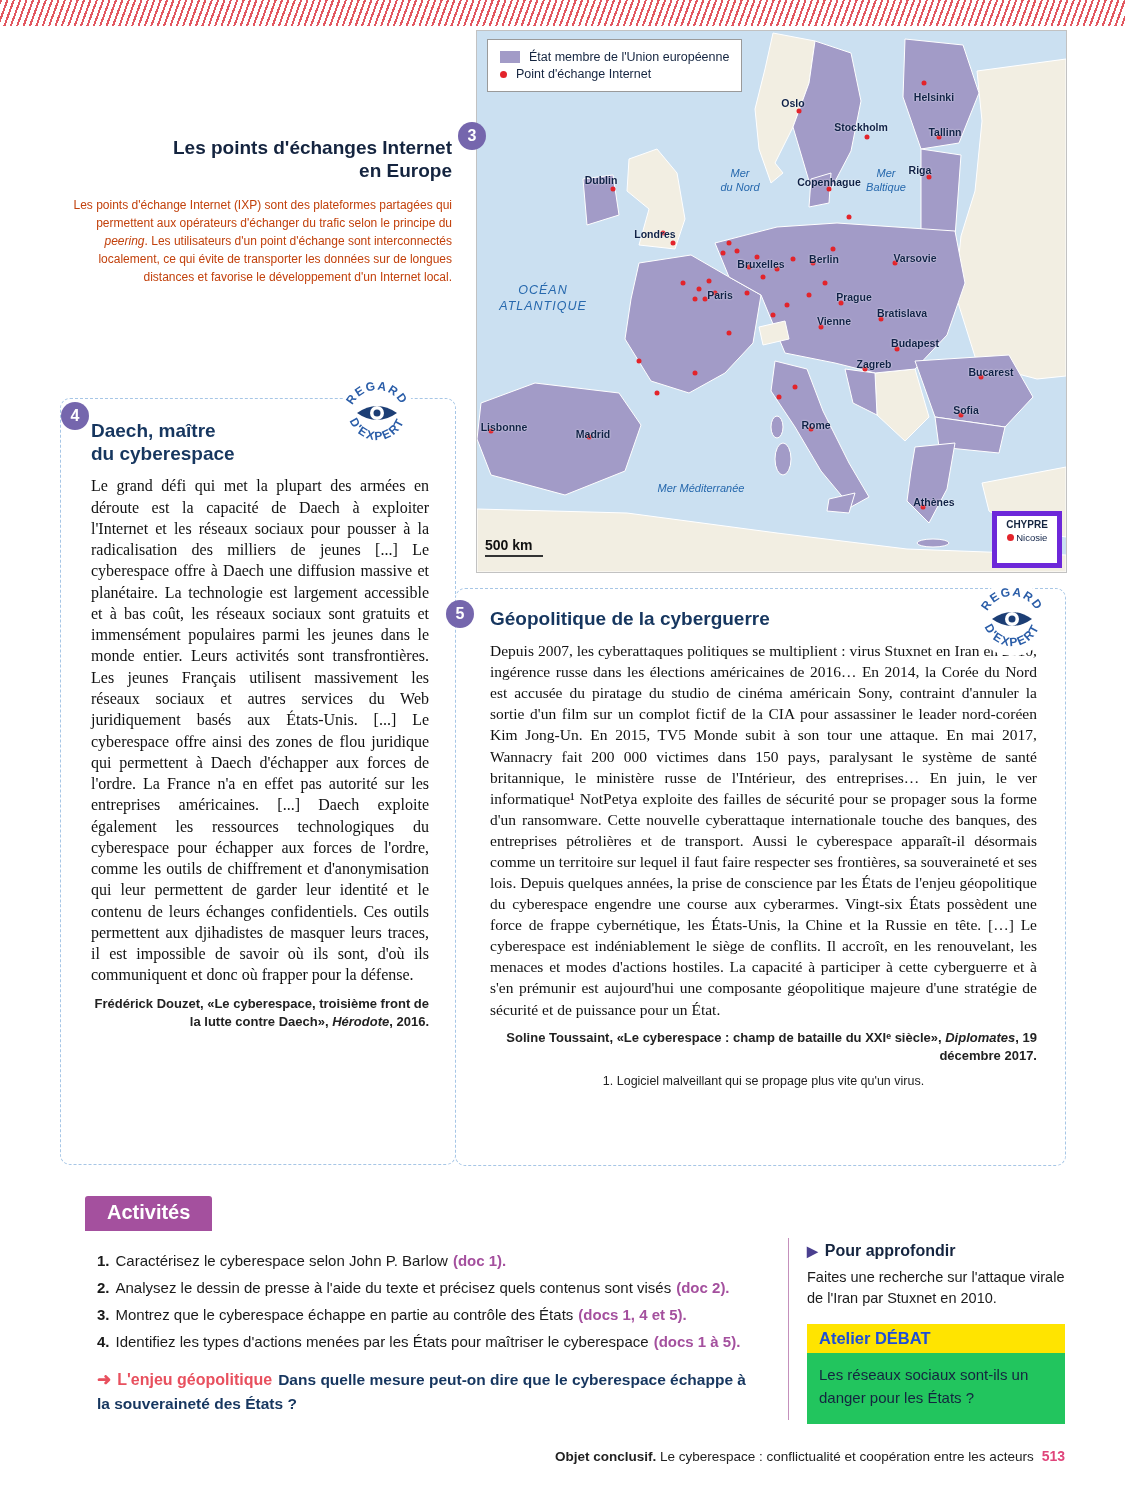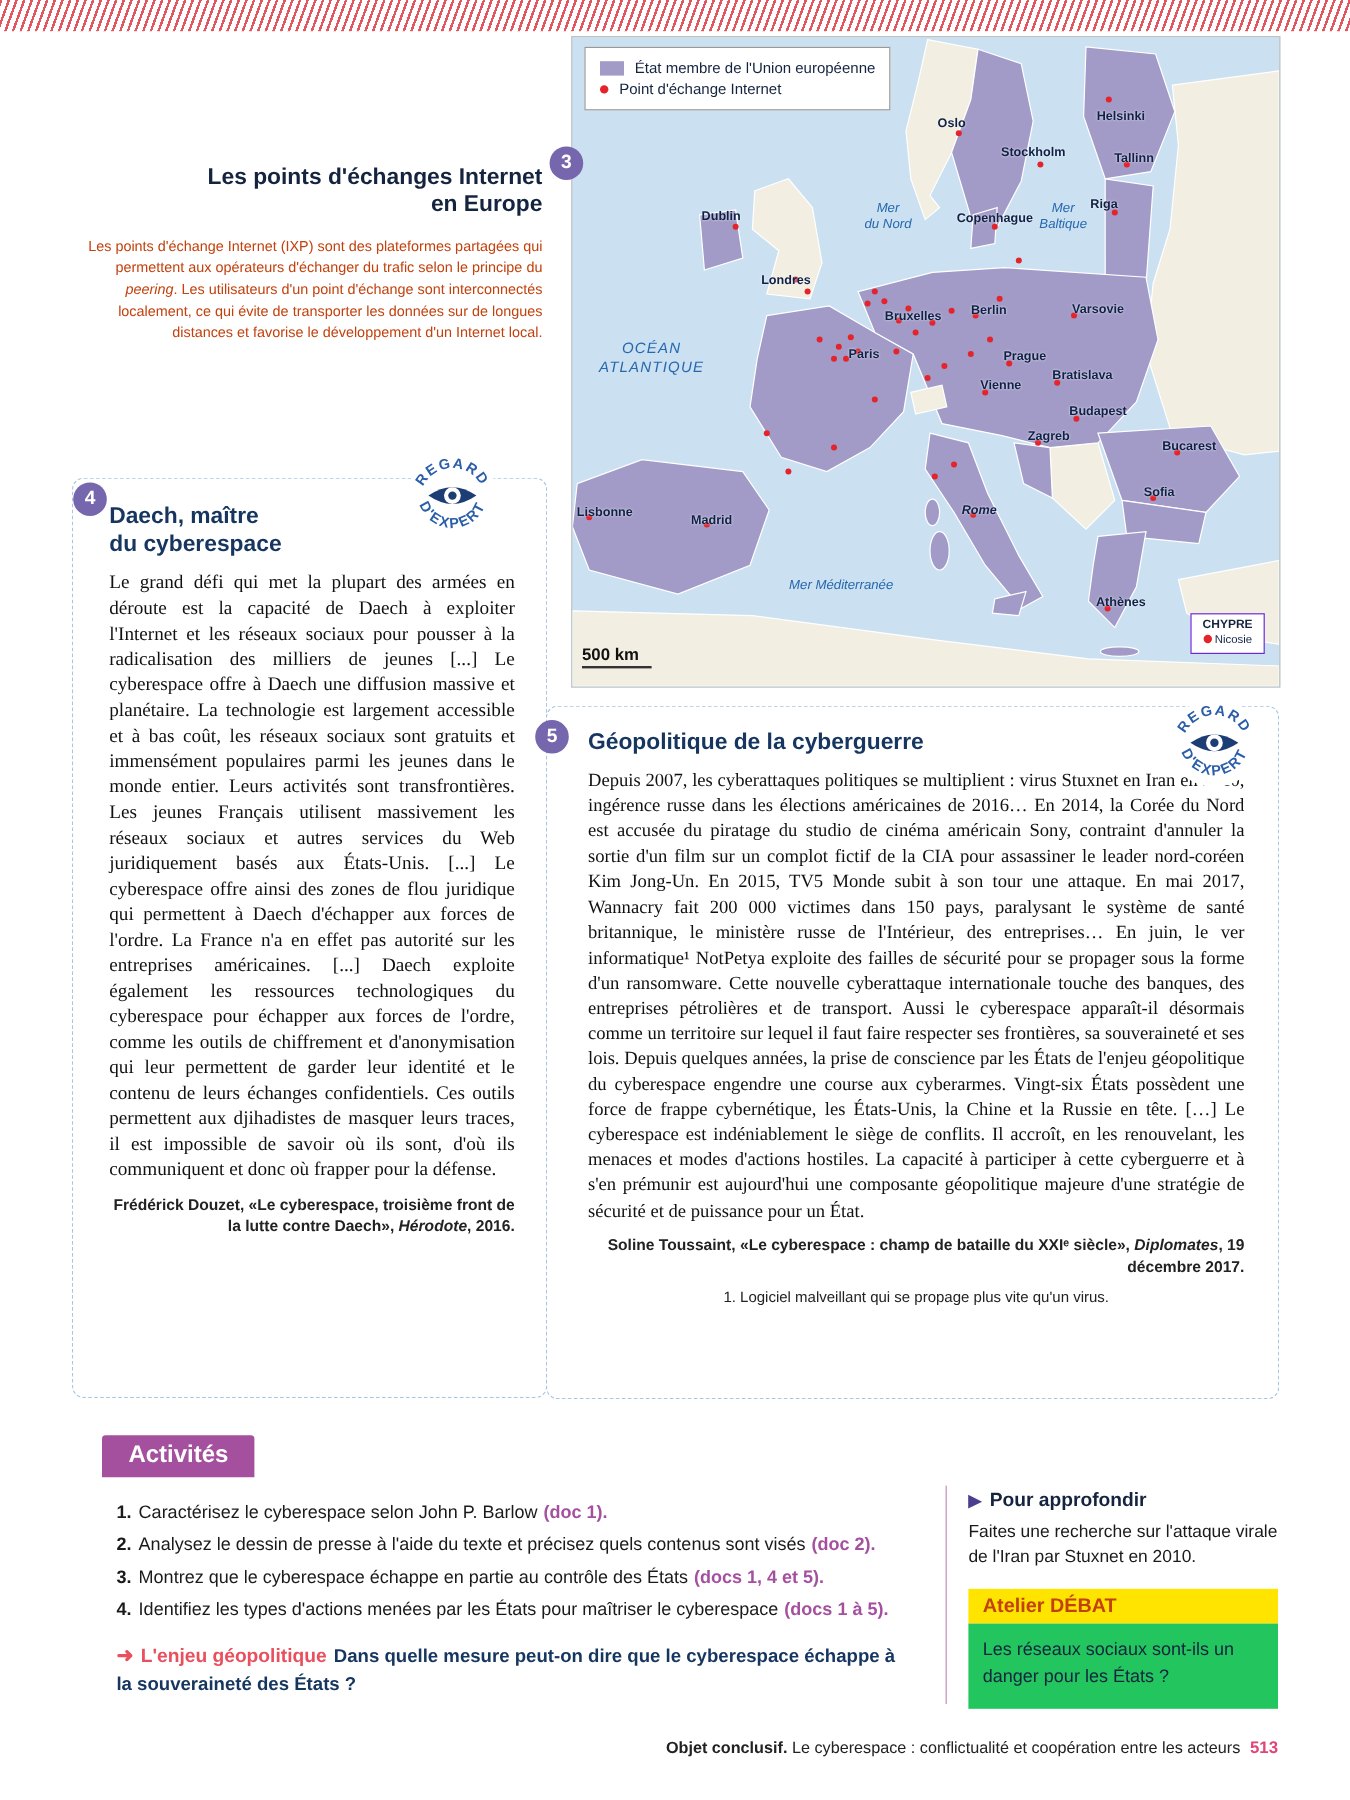--- a/index.html
+++ b/index.html
@@ -26,22 +26,22 @@
   .legend-dot,.ixp-dot-inline{width:7px;height:7px;border-radius:50%;background:#e3242b;flex:0 0 auto;display:inline-block;}
   .city-label{position:absolute;transform:translate(-50%,-50%);font-size:10.5px;font-weight:bold;
     color:#0f2146;white-space:nowrap;z-index:3;text-shadow:0 0 2px rgba(255,255,255,.85);}
   .sea-label{position:absolute;transform:translate(-50%,-50%);font-size:11px;font-style:italic;
     color:#2668ad;text-align:center;white-space:pre-line;z-index:2;line-height:1.25;}
   .sea-caps{font-size:12.5px;letter-spacing:1px;}
   .ixp-dot{position:absolute;width:5px;height:5px;border-radius:50%;background:#e3242b;
     transform:translate(-50%,-50%);z-index:2;}
   .map-scale{position:absolute;left:8px;top:506px;font-size:14px;color:#111;z-index:3;font-weight:bold;}
   .map-scale-bar{width:58px;border-bottom:2px solid #333;margin-top:2px;}
-  .cyprus-box{position:absolute;left:515px;top:480px;width:60px;background:#fff;border:1px solid #6d28d9;
-    text-align:center;padding:3px 0 5px;z-index:4;}
+  .cyprus-box{position:absolute;left:515px;top:480px;width:60px;background:#fff;border:5px solid #6d28d9;
+    text-align:center;padding:3px 0 20px;z-index:4;}
   .cyprus-title{font-size:10px;font-weight:bold;color:#14243f;}
   .cyprus-city{font-size:9.5px;color:#0f2146;margin-top:2px;}
   
   .doc-box{position:absolute;background:#fff;border:1px dashed #a6c6e6;border-radius:10px;box-sizing:border-box;}
   #doc4{left:60px;top:398px;width:396px;height:767px;padding:20px 26px 16px 30px;}
   #doc5{left:455px;top:588px;width:611px;height:578px;padding:18px 28px 14px 34px;}
   .doc-title{font-size:19px;font-weight:bold;color:#16365f;line-height:1.22;white-space:pre-line;}
   .doc-body{font-family:"Liberation Serif",serif;font-size:16px;line-height:1.33;text-align:justify;
     color:#111;margin-top:10px;}
   #doc5 .doc-body{font-size:15.5px;line-height:1.36;}
@@ -61,21 +61,21 @@
   .act-num{font-weight:bold;margin-right:6px;}
   .act-ref{color:#a4509e;font-weight:bold;margin-left:5px;}
   .act-enjeu{margin-top:18px;font-size:15.5px;font-weight:bold;color:#16365f;line-height:1.45;}
   .enjeu-arrow{color:#e8505e;margin-right:6px;font-size:17px;}
   .enjeu-label{color:#e8505e;margin-right:6px;font-size:16px;}
   .act-divider{width:1px;background:#c490bc;margin:4px 0;}
   .act-side{width:276px;padding:8px 0 0 18px;box-sizing:border-box;}
   .deepen-title{font-size:16px;font-weight:bold;color:#14243f;}
   .deepen-marker{color:#4a3f8f;margin-right:7px;font-size:14px;}
   .deepen-text{margin-top:7px;font-size:14.5px;line-height:1.42;color:#1a1a1a;}
-  .debate-header{margin-top:16px;background:#ffe400;color:#c2410c;font-weight:bold;font-size:16.5px;
+  .debate-header{margin-top:16px;background:#ffe400;color:#1d4ed8;font-weight:bold;font-size:16.5px;
     padding:5px 12px;}
   .debate-box{background:#22c55e;padding:11px 12px 15px;font-size:15px;color:#14243f;line-height:1.5;}
   
   .footer{position:absolute;right:60px;top:1448px;font-size:13.5px;color:#222;}
   .footer-bold{font-weight:bold;}
   .footer-num{color:#e0457b;font-weight:bold;margin-left:8px;font-size:14px;}
 </style>
 </head>
 <body>
 
@@ -206,21 +206,21 @@
         <div class="city-label" style="left: 243px; top: 264px;">Paris</div>
         <div class="city-label" style="left: 377px; top: 266px;">Prague</div>
         <div class="city-label" style="left: 357px; top: 290px;">Vienne</div>
         <div class="city-label" style="left: 425px; top: 282px;">Bratislava</div>
         <div class="city-label" style="left: 438px; top: 312px;">Budapest</div>
         <div class="city-label" style="left: 397px; top: 333px;">Zagreb</div>
         <div class="city-label" style="left: 514px; top: 341px;">Bucarest</div>
         <div class="city-label" style="left: 489px; top: 379px;">Sofia</div>
         <div class="city-label" style="left: 27px; top: 396px;">Lisbonne</div>
         <div class="city-label" style="left: 116px; top: 403px;">Madrid</div>
-        <div class="city-label" style="left: 339px; top: 394px; font-style: italic;">Rome</div>
+        <div class="city-label" style="left: 339px; top: 394px;">Rome</div>
         <div class="city-label" style="left: 457px; top: 471px;">Athènes</div>
       </div>
     <div>
         <div class="sea-label" style="left: 263px; top: 150px;">Mer
 du Nord</div>
         <div class="sea-label" style="left: 409px; top: 150px;">Mer
 Baltique</div>
         <div class="sea-label sea-caps" style="left: 66px; top: 268px;">OCÉAN
 ATLANTIQUE</div>
         <div class="sea-label" style="left: 224px; top: 458px;">Mer Méditerranée</div>

